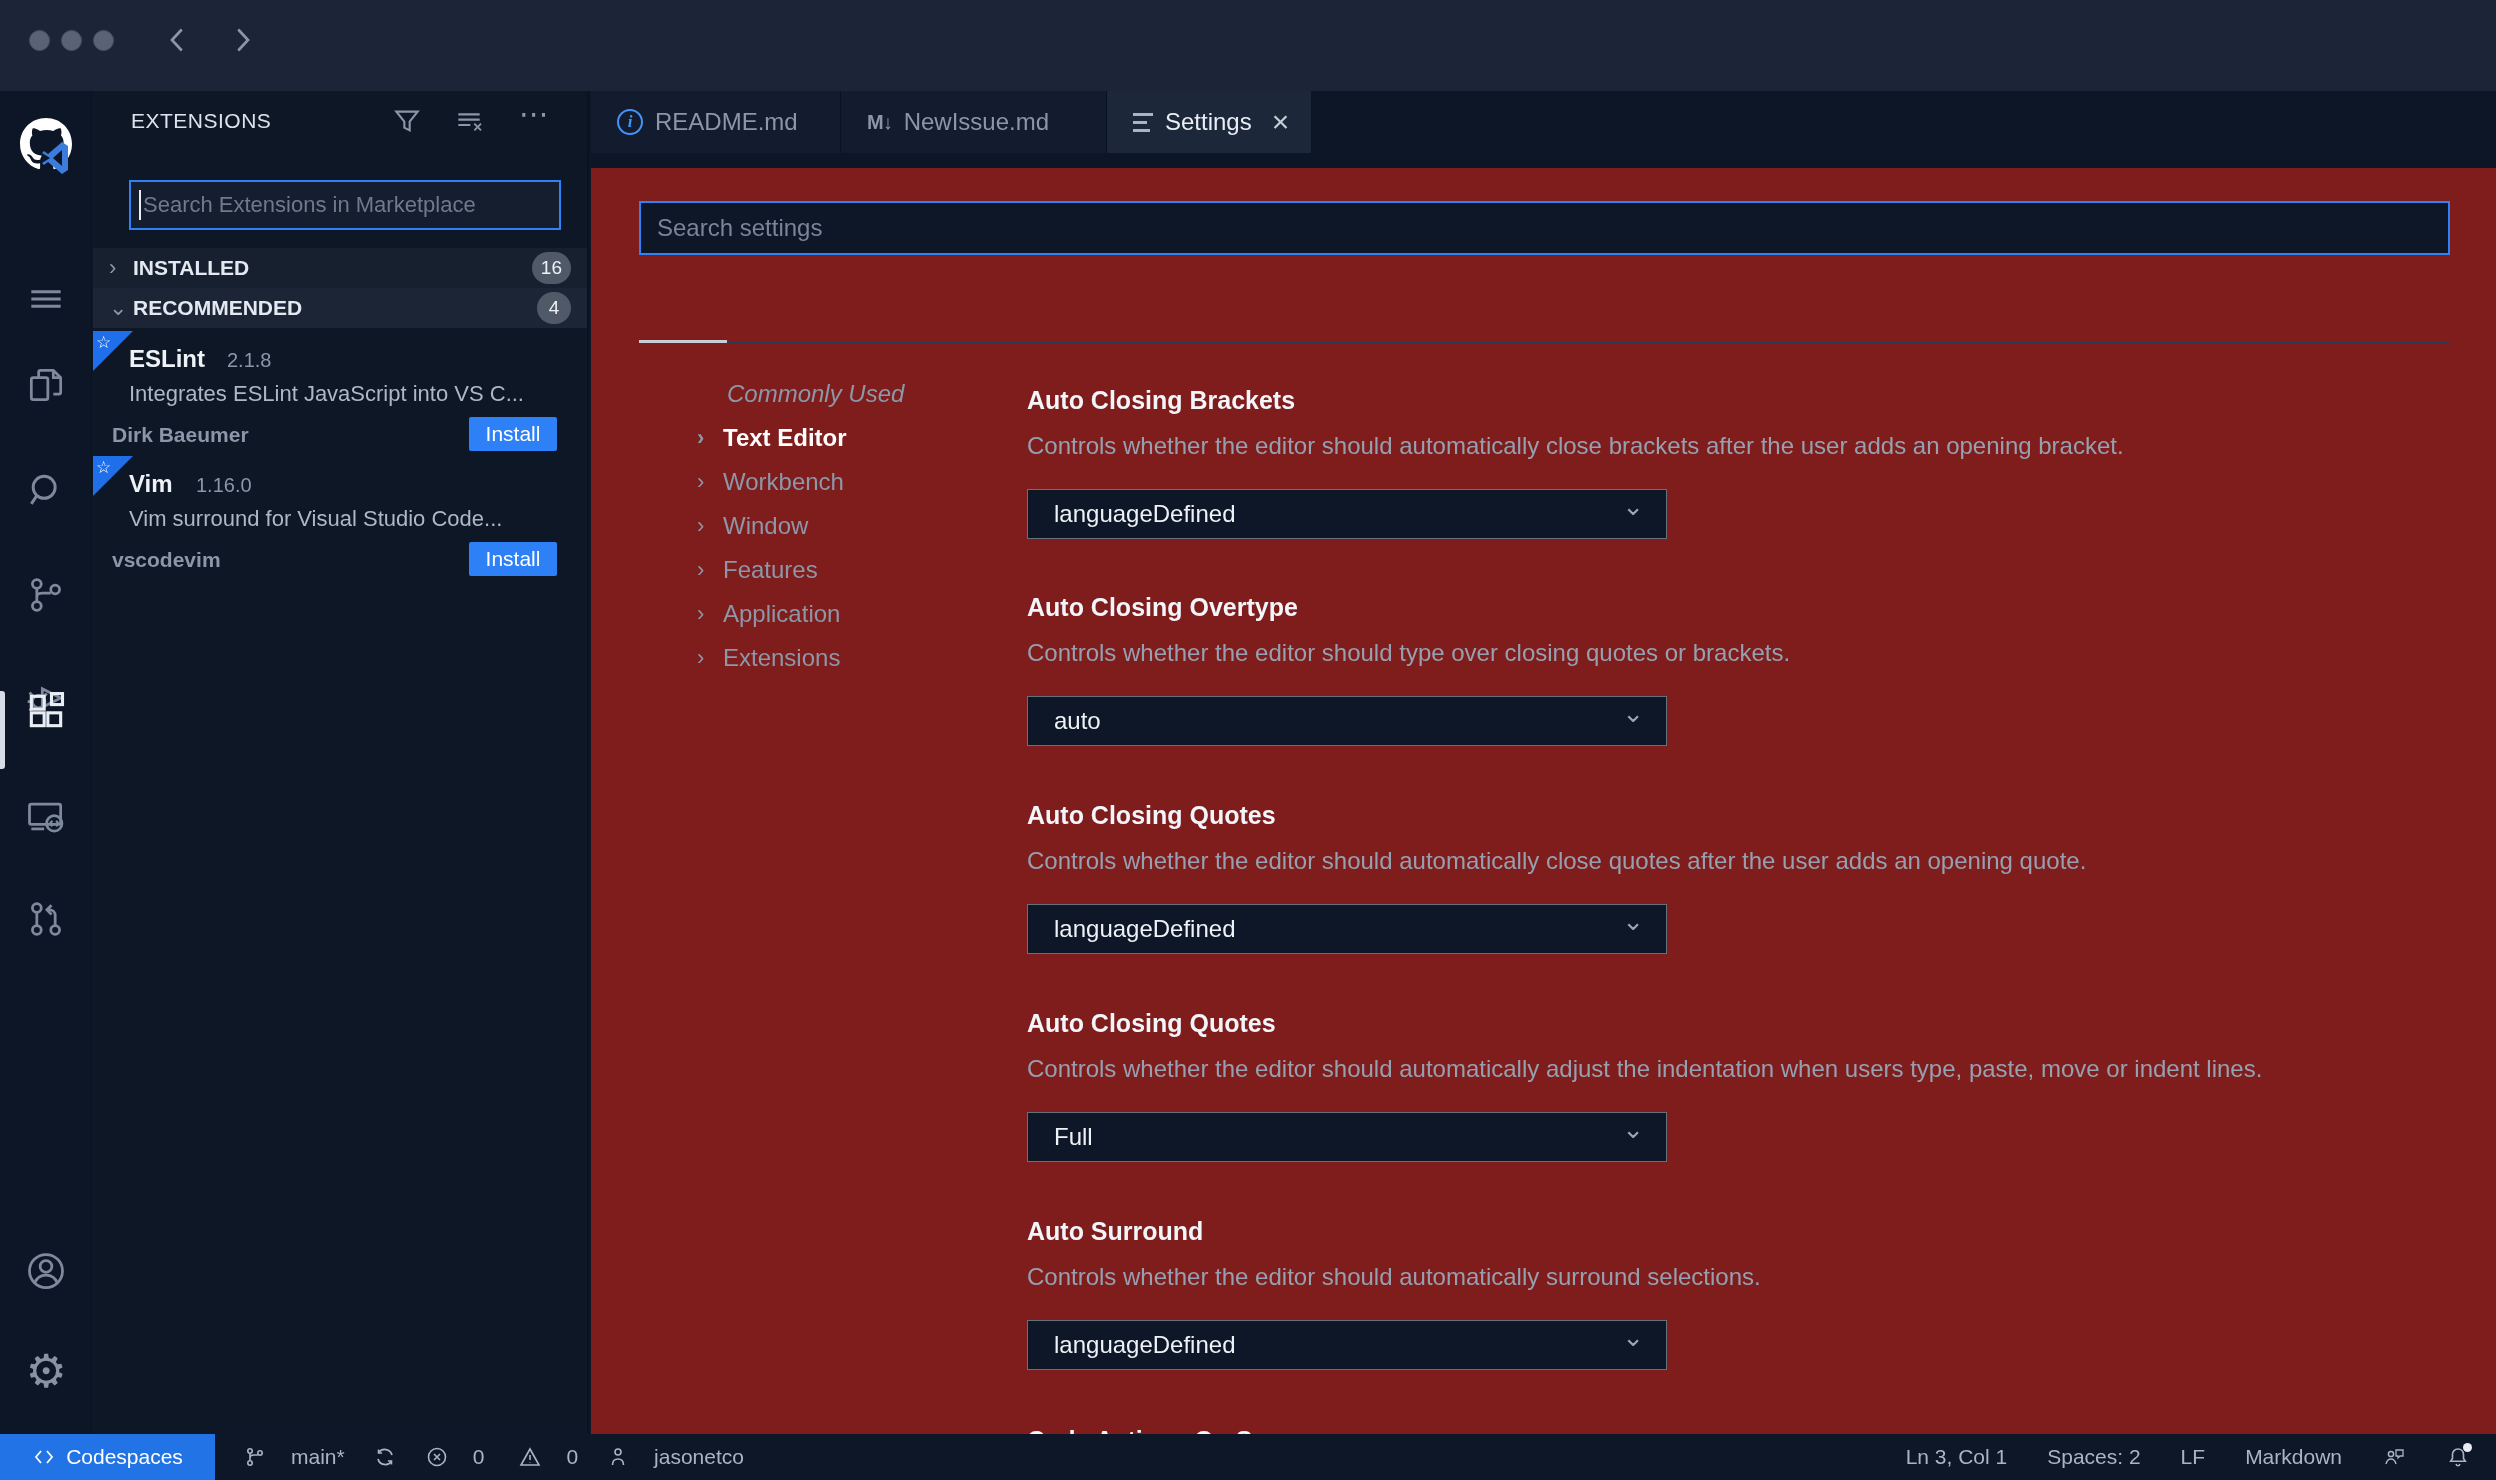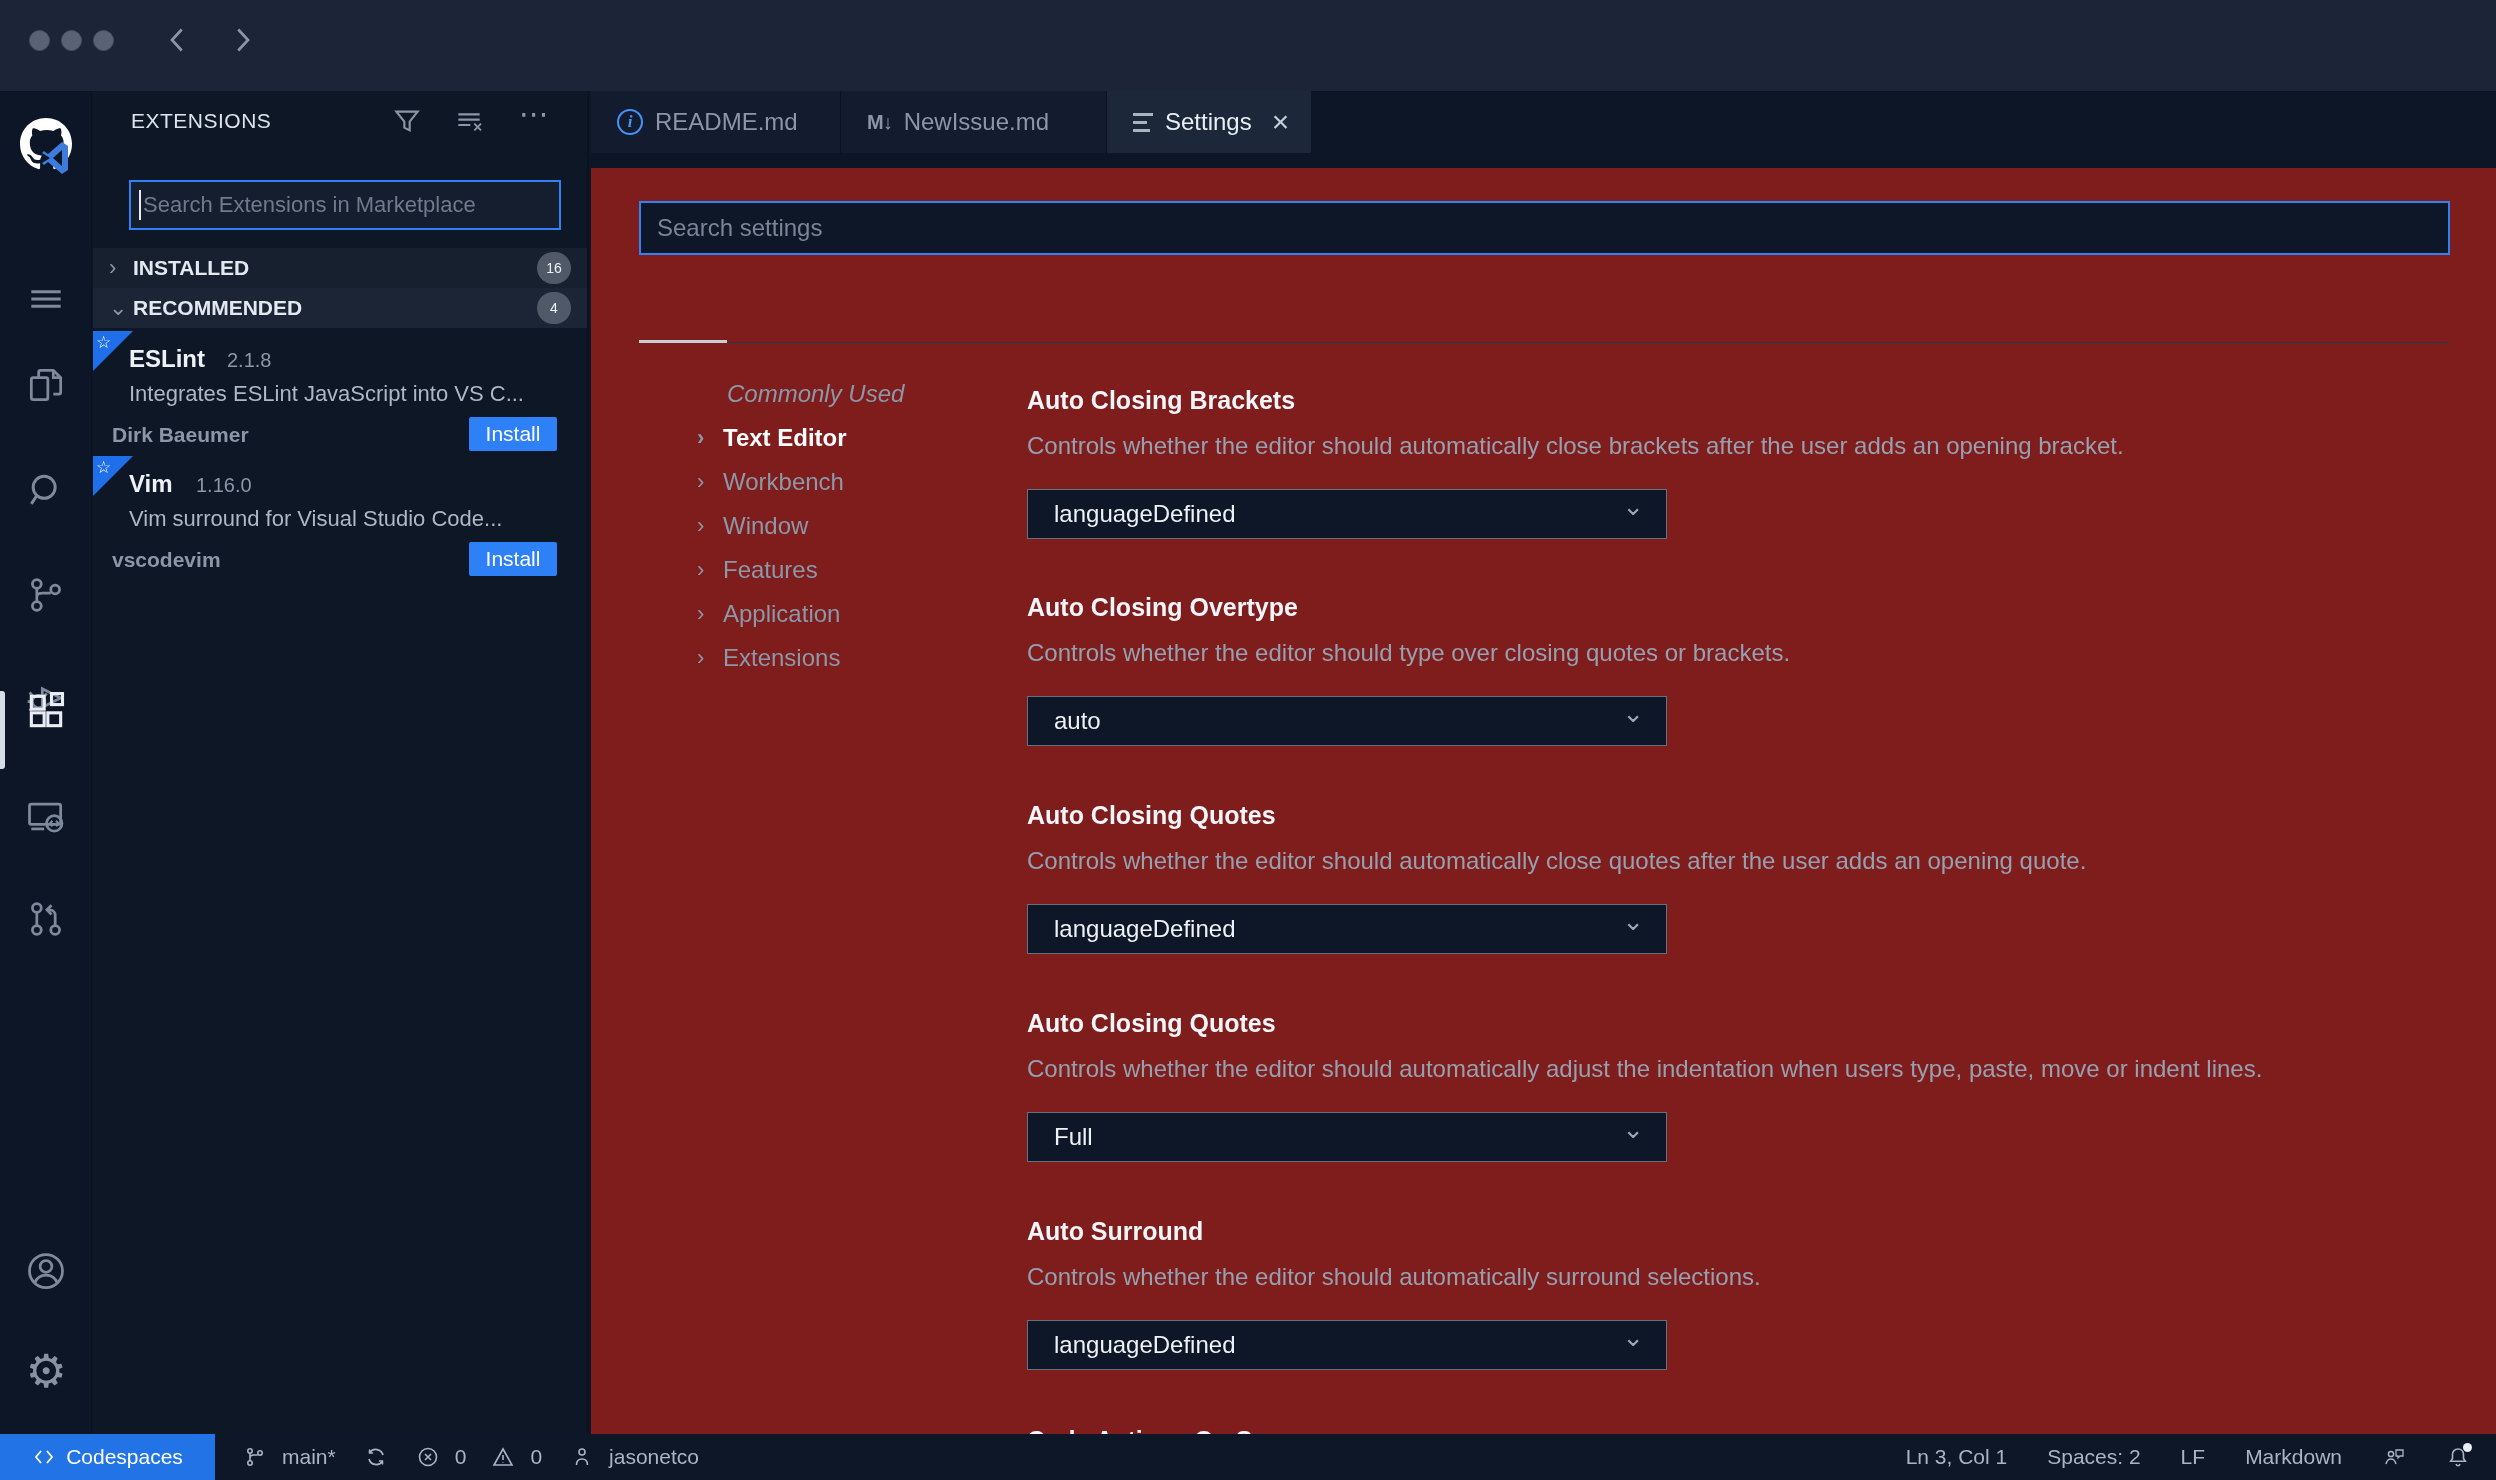--- a/index.html
+++ b/index.html
@@ -35,21 +35,21 @@
   .sb-hicon svg { width:100%; height:100%; }
   .ellipsis { font-size:30px; letter-spacing:2px; color:#8c96a8; line-height:26px; text-align:center; }
   .sb-search { position:absolute; left:36px; top:89px; width:432px; height:50px; background:#141e2e; border:2px solid #2f81f7; }
   .sb-search input { width:100%; height:100%; background:transparent; border:none; outline:none; color:#dde3ec; font-size:22px; padding-left:12px; font-family:inherit; }
   .sb-search input::placeholder { color:#6f7a8c; }
   .caret { position:absolute; left:8px; top:8px; width:2px; height:30px; background:#e9edf4; }
 
   .section-row { position:absolute; left:0; width:100%; height:40px; display:flex; align-items:center; }
   .section-row .chev { width:20px; margin-left:16px; color:#8c96a8; font-size:22px; line-height:20px; }
   .section-row .lbl { margin-left:4px; color:#e4e9f1; font-size:21px; font-weight:bold; }
-  .badge { position:absolute; right:16px; min-width:34px; height:32px; padding:0 9px; border-radius:17px; background:#4f5968; color:#eef1f6; font-size:14px; display:flex; align-items:center; justify-content:center; }
+  .badge { position:absolute; right:16px; min-width:34px; height:32px; padding:0 9px; border-radius:17px; background:#4f5968; color:#eef1f6; font-size:19px; display:flex; align-items:center; justify-content:center; }
 
   .ext-item { position:absolute; left:0; width:100%; height:125px; }
   .ribbon { position:absolute; left:0; top:0; width:0; height:0; border-top:40px solid #1f6feb; border-right:40px solid transparent; }
   .ribbon .star { position:absolute; top:-39px; left:3px; color:#fff; font-size:17px; }
   .ext-name { position:absolute; left:36px; top:14px; color:#eef2f7; font-size:24px; font-weight:bold; }
   .ext-ver { position:absolute; top:18px; color:#8c96a8; font-size:20px; }
   .ext-desc { position:absolute; left:36px; top:50px; width:430px; color:#aeb7c5; font-size:22px; white-space:nowrap; overflow:hidden; }
   .ext-author { position:absolute; left:19px; top:92px; color:#8c96a8; font-size:21px; font-weight:bold; }
   .install-btn { position:absolute; right:30px; top:86px; width:88px; height:34px; background:#2e80f6; color:#fff; font-size:21px; display:flex; align-items:center; justify-content:center; border-radius:2px; }
 
@@ -86,21 +86,21 @@
   .entry { position:absolute; left:436px; width:1500px; }
   .entry-title { color:#f2f5f9; font-size:25px; font-weight:bold; }
   .entry-desc { margin-top:17px; color:#96a0b0; font-size:24px; }
   .dropdown { margin-top:29px; width:640px; height:50px; background:#0d1727; border:1px solid #67707e; display:flex; align-items:center; position:relative; }
   .dropdown .dval { margin-left:26px; color:#eef2f7; font-size:24px; }
   .dropdown .dchev { position:absolute; right:22px; color:#9aa5b6; font-size:26px; line-height:20px; top:6px; }
 
   
   .statusbar { position:absolute; bottom:0; left:0; width:2496px; height:46px; background:#0d1727; display:flex; align-items:center; color:#aab4c2; font-size:21px; }
   .sb-chunk { width:215px; height:46px; background:#2173e6; color:#fff; display:flex; align-items:center; justify-content:center; gap:10px; flex-shrink:0; }
-  .sb-item { display:flex; align-items:center; gap:15px; margin-left:28px; }
+  .sb-item { display:flex; align-items:center; gap:24px; margin-left:28px; }
   .s-icon { width:24px; height:24px; }
   .s-icon svg { width:100%; height:100%; }
   .sb-right { margin-left:auto; display:flex; align-items:center; gap:40px; padding-right:26px; }
   .bell-wrap { position:relative; }
   .bell-dot { position:absolute; top:-2px; right:-2px; width:9px; height:9px; background:#e9edf4; border-radius:50%; }
 </style>
 </head>
 <body>
 
 <div id="app">

